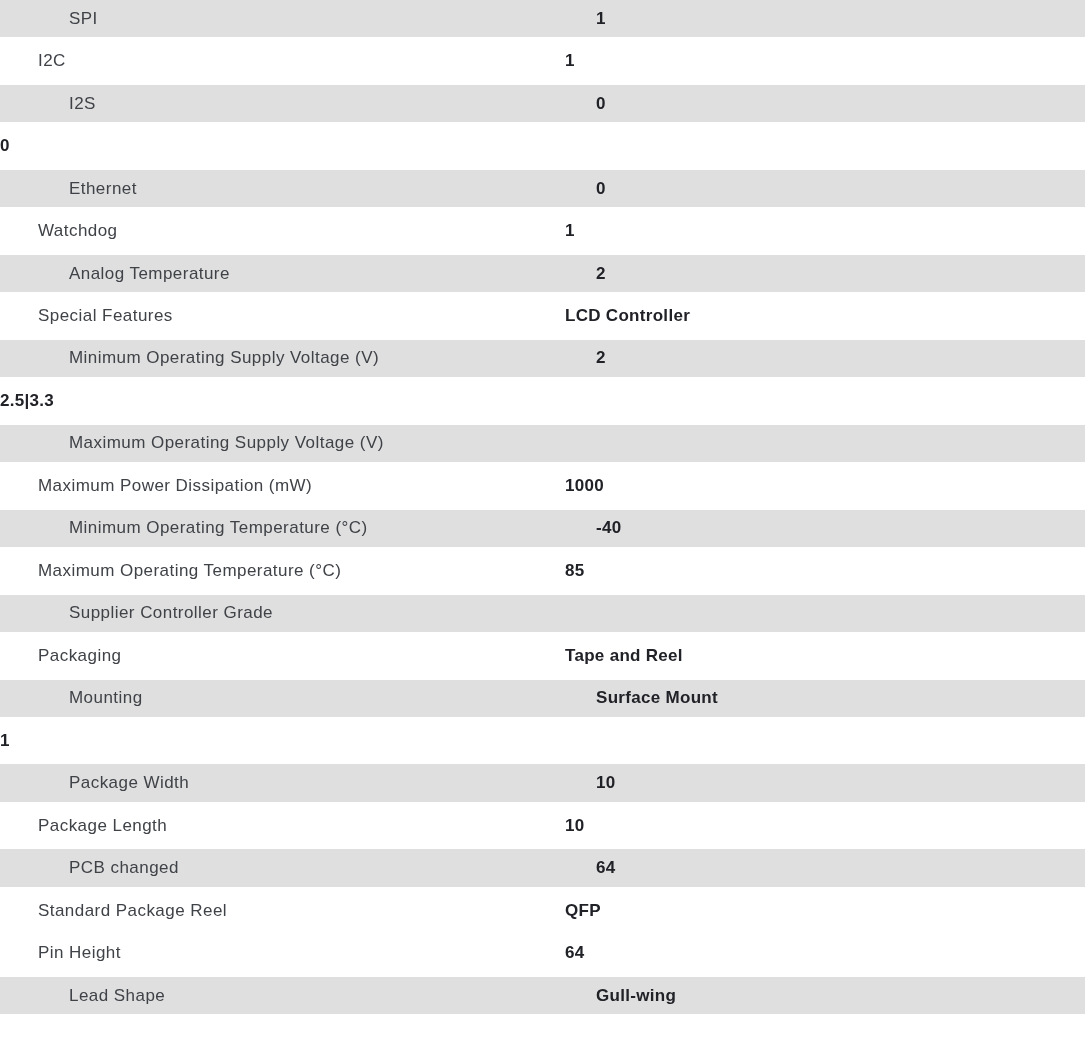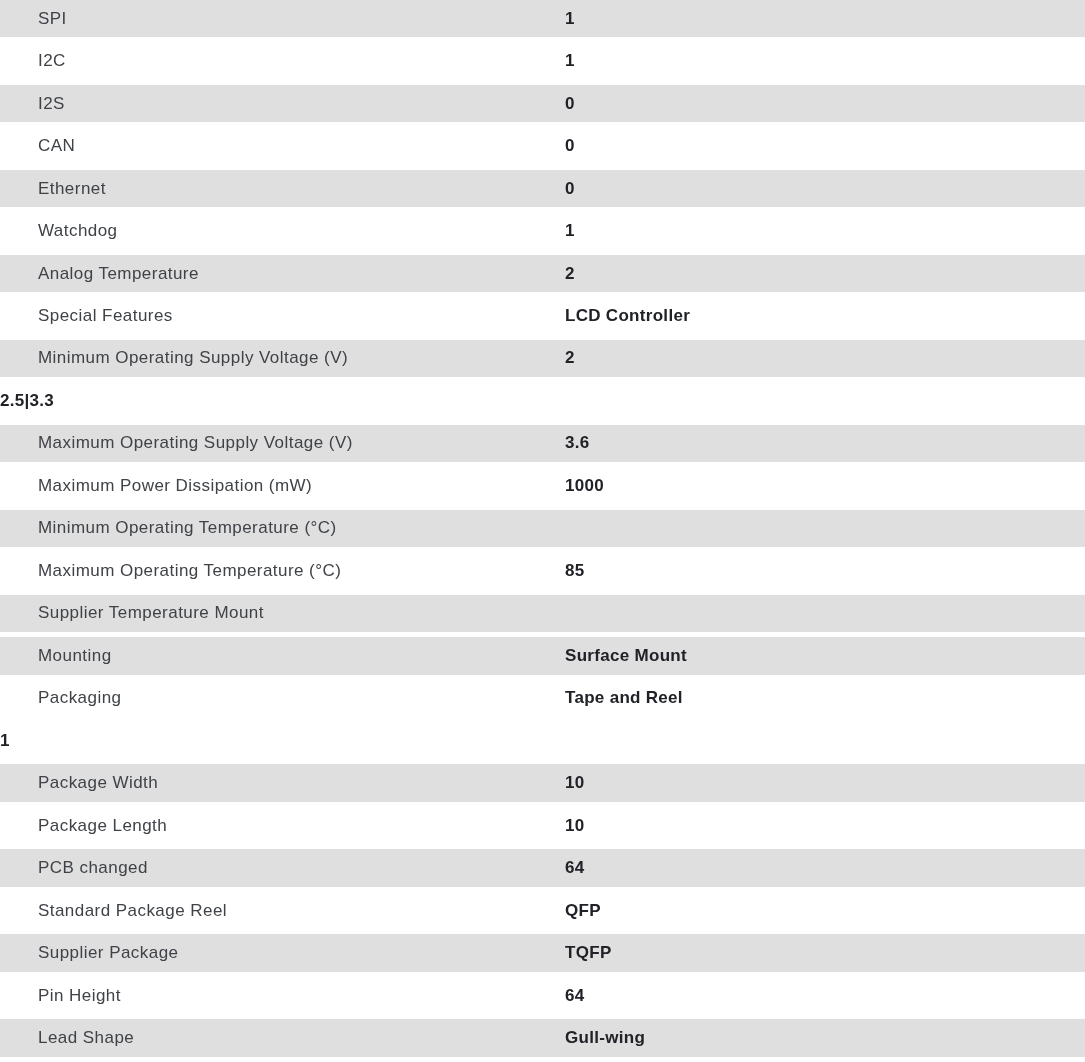--- a/index.html
+++ b/index.html
@@ -19,20 +19,21 @@
   .spec-row {
     height: 42.48px;
     box-sizing: border-box;
     display: flex;
     align-items: center;
     border-bottom: 5px solid var(--row-gap, #ffffff);
     background: var(--row-white, #ffffff);
   }
   .spec-row.stripe {
     background: var(--row-stripe, #dfdfdf);
+    padding-left: 31px;
   }
   .spec-label {
     margin-left: 38px;
     width: 527px;
     flex: 0 0 auto;
     font-size: 17px;
     letter-spacing: 0.45px;
     color: var(--label-text, #3f4247);
     white-space: nowrap;
     overflow: hidden;
@@ -57,21 +58,20 @@
     </div>
     <div class="spec-row">
       <span class="spec-label">I2C</span>
       <span class="spec-value">1</span>
     </div>
     <div class="spec-row stripe">
       <span class="spec-label">I2S</span>
       <span class="spec-value">0</span>
     </div>
     <div class="spec-row">
-      <span class="spec-label">CAN</span>
       <span class="spec-value">0</span>
     </div>
     <div class="spec-row stripe">
       <span class="spec-label">Ethernet</span>
       <span class="spec-value">0</span>
     </div>
     <div class="spec-row">
       <span class="spec-label">Watchdog</span>
       <span class="spec-value">1</span>
     </div>
@@ -85,67 +85,63 @@
     </div>
     <div class="spec-row stripe">
       <span class="spec-label">Minimum Operating Supply Voltage (V)</span>
       <span class="spec-value">2</span>
     </div>
     <div class="spec-row">
       <span class="spec-value">2.5|3.3</span>
     </div>
     <div class="spec-row stripe">
       <span class="spec-label">Maximum Operating Supply Voltage (V)</span>
-      <span class="spec-value">3.6</span>
     </div>
     <div class="spec-row">
       <span class="spec-label">Maximum Power Dissipation (mW)</span>
       <span class="spec-value">1000</span>
     </div>
     <div class="spec-row stripe">
       <span class="spec-label">Minimum Operating Temperature (°C)</span>
+      <span class="spec-value">-40</span>
     </div>
     <div class="spec-row">
       <span class="spec-label">Maximum Operating Temperature (°C)</span>
       <span class="spec-value">85</span>
     </div>
     <div class="spec-row stripe">
-      <span class="spec-label">Supplier Temperature Mount</span>
+      <span class="spec-label">Supplier Controller Grade</span>
+    </div>
+    <div class="spec-row">
+      <span class="spec-label">Packaging</span>
+      <span class="spec-value">Tape and Reel</span>
     </div>
     <div class="spec-row stripe">
       <span class="spec-label">Mounting</span>
       <span class="spec-value">Surface Mount</span>
-    </div>
-    <div class="spec-row">
-      <span class="spec-label">Packaging</span>
-      <span class="spec-value">Tape and Reel</span>
     </div>
     <div class="spec-row">
       <span class="spec-value">1</span>
     </div>
     <div class="spec-row stripe">
       <span class="spec-label">Package Width</span>
       <span class="spec-value">10</span>
     </div>
     <div class="spec-row">
       <span class="spec-label">Package Length</span>
       <span class="spec-value">10</span>
     </div>
     <div class="spec-row stripe">
       <span class="spec-label">PCB changed</span>
       <span class="spec-value">64</span>
     </div>
     <div class="spec-row">
       <span class="spec-label">Standard Package Reel</span>
       <span class="spec-value">QFP</span>
     </div>
-    <div class="spec-row stripe">
-      <span class="spec-label">Supplier Package</span>
-      <span class="spec-value">TQFP</span>
-    </div>
     <div class="spec-row">
       <span class="spec-label">Pin Height</span>
       <span class="spec-value">64</span>
     </div>
     <div class="spec-row stripe">
       <span class="spec-label">Lead Shape</span>
       <span class="spec-value">Gull-wing</span>
     </div>
   </div>
 

